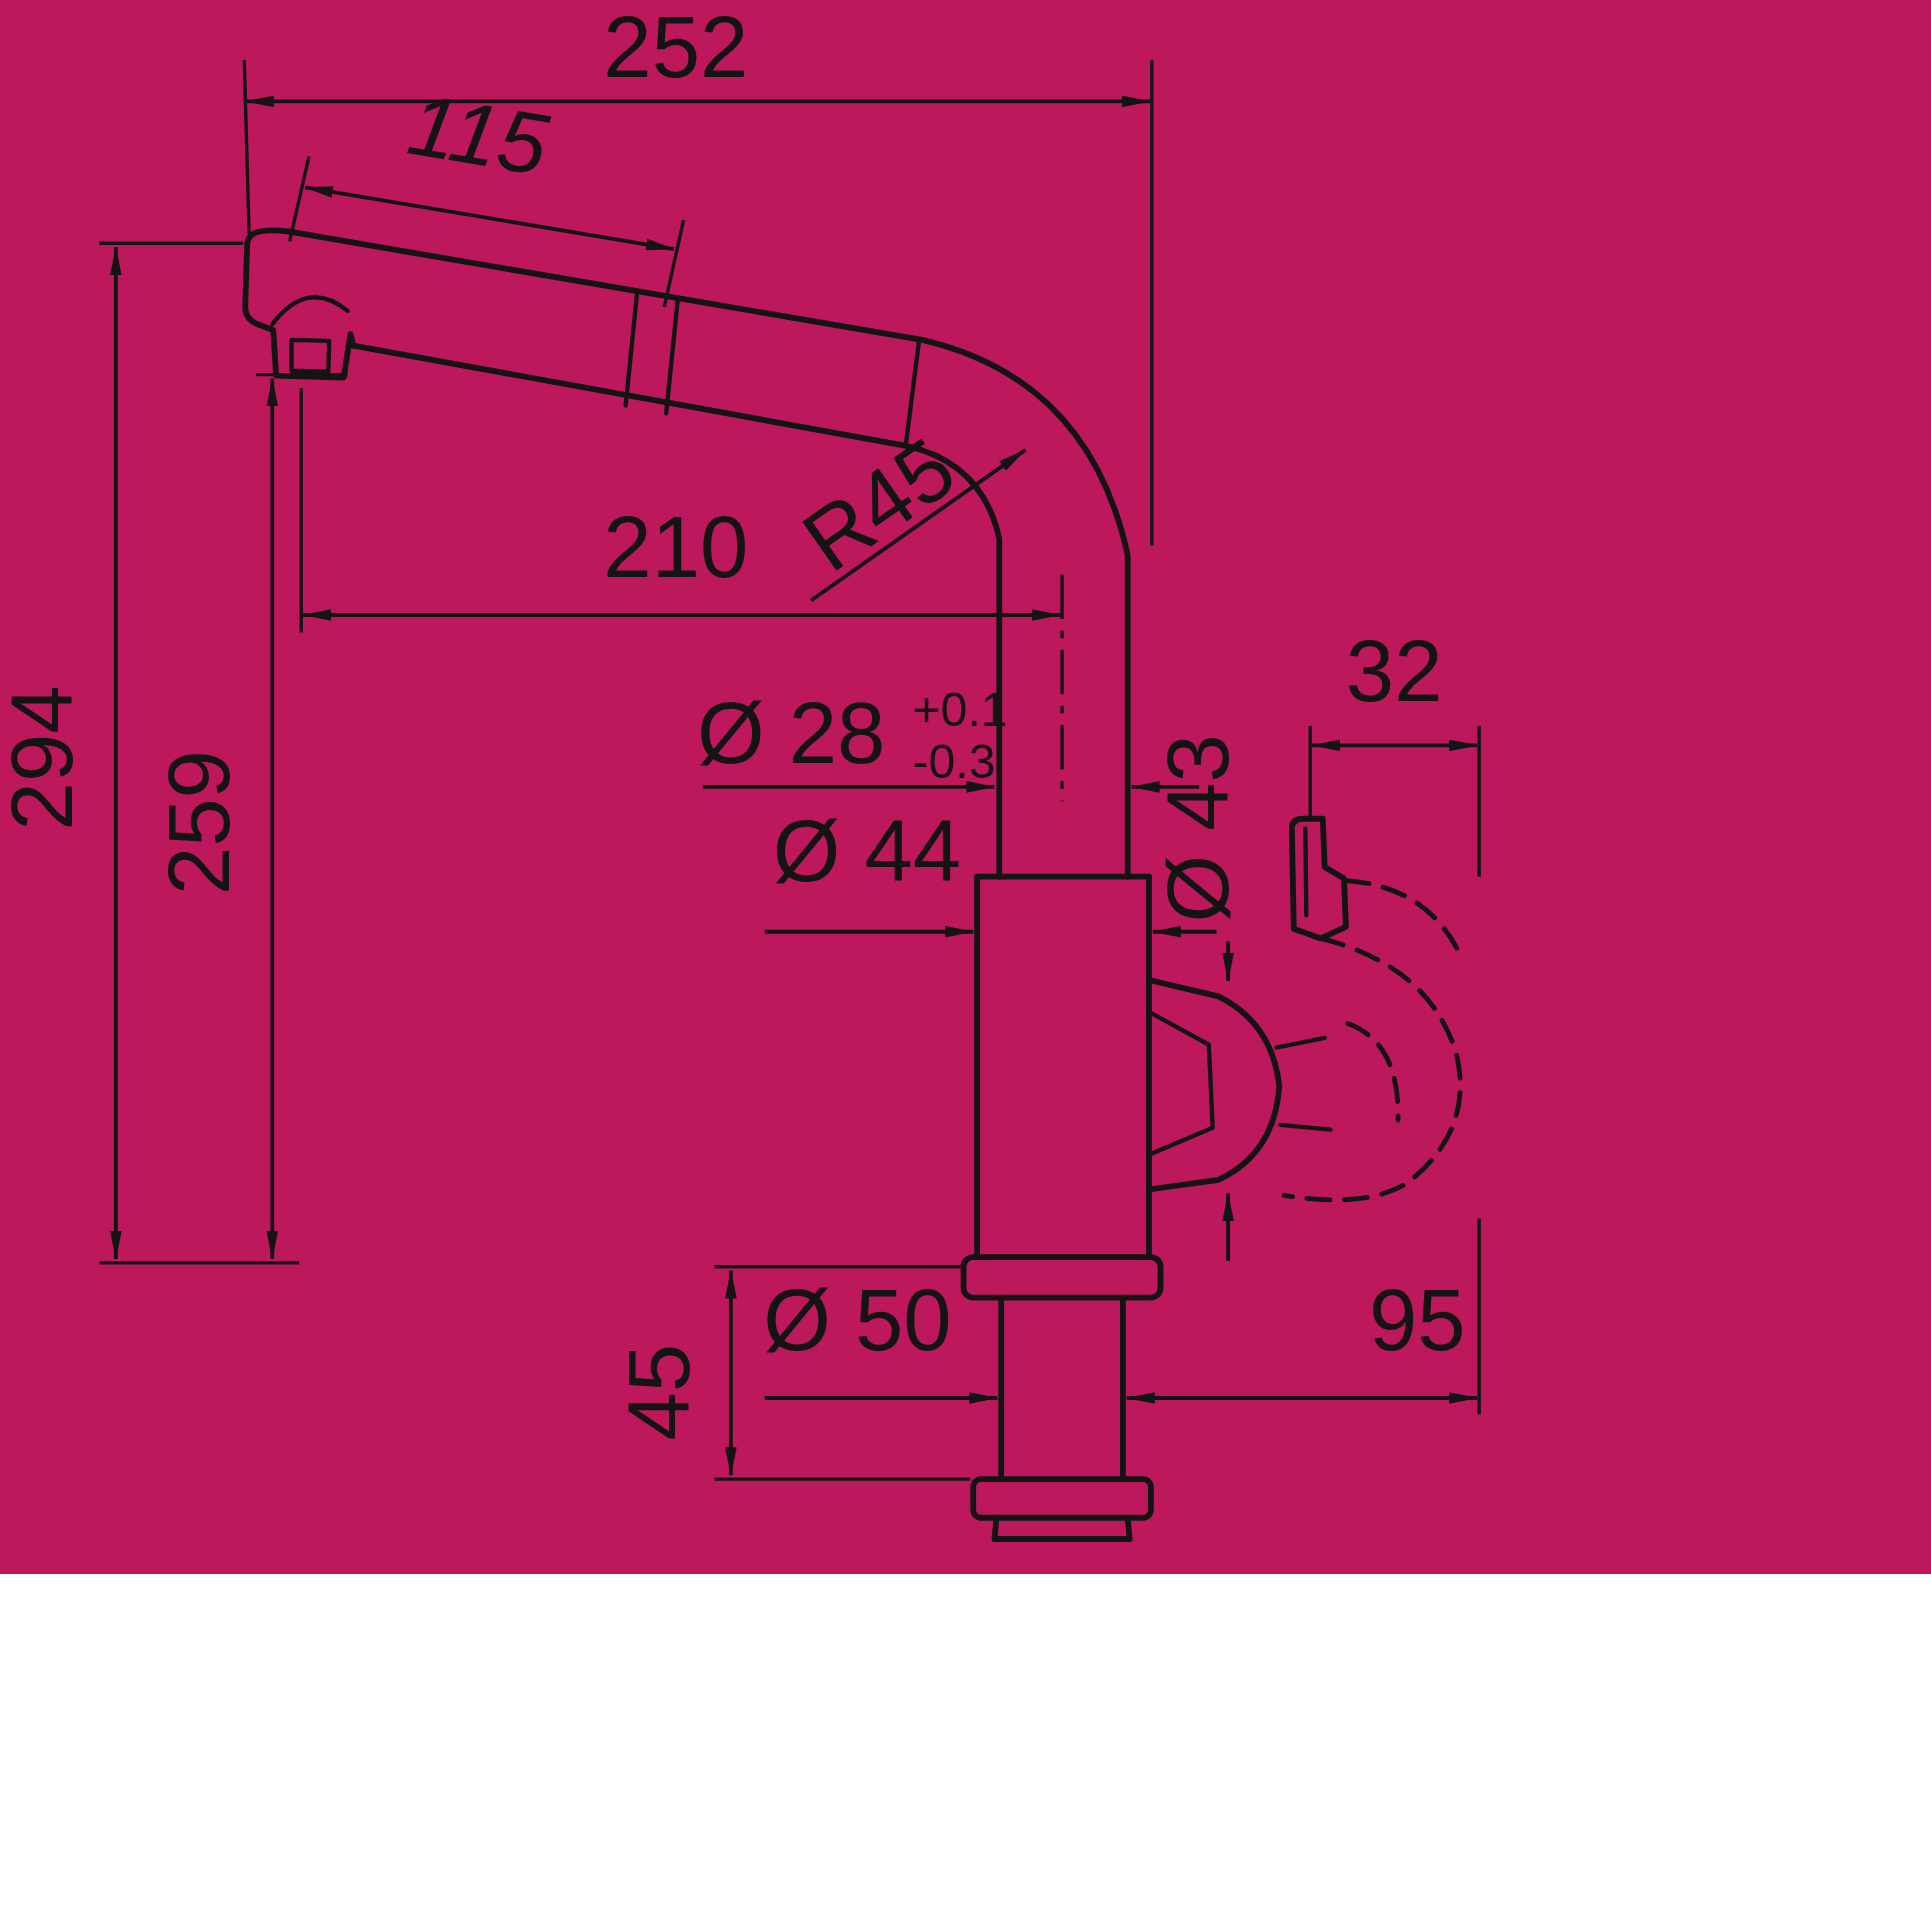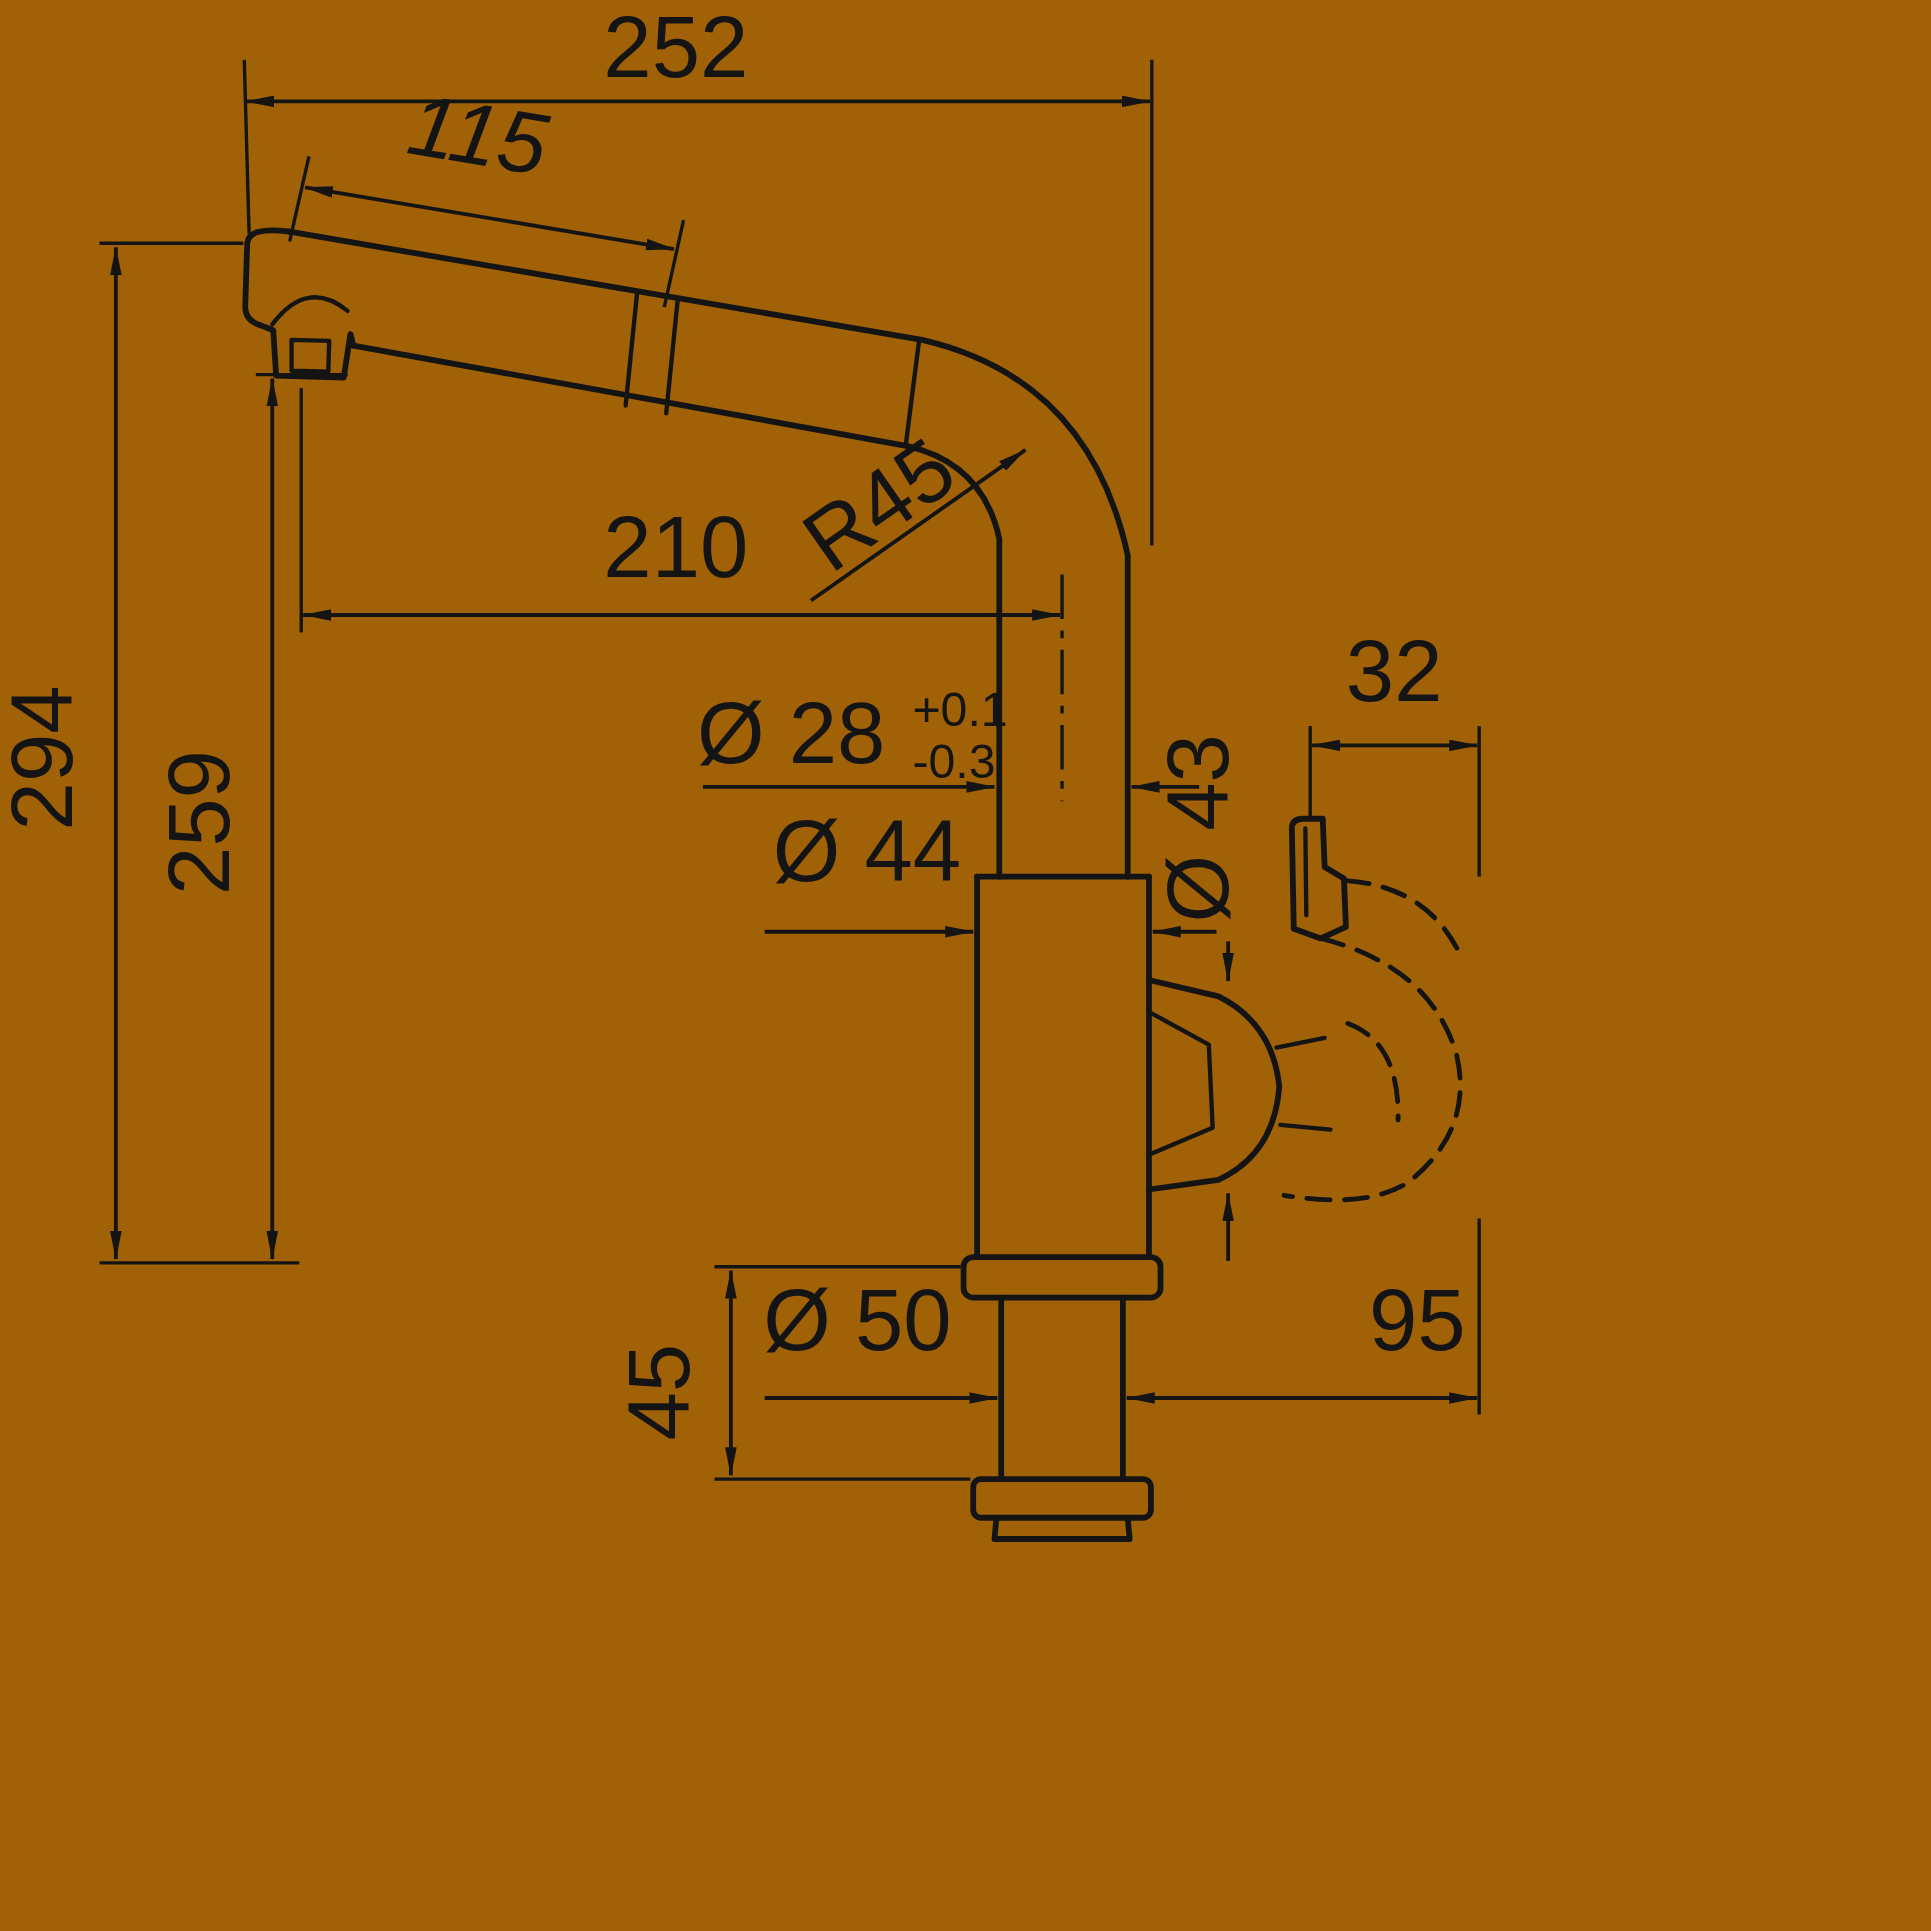--- a/index.html
+++ b/index.html
@@ -3,22 +3,22 @@
 <meta charset="utf-8">
 <style>
   html, body {
     margin: 0;
     padding: 0;
     background: #ffffff;
   }
   .stage {
     position: relative;
     width: 1931px;
-    height: 1931px;
-    background: #a16207;
+    height: 1574px;
+    background: #be185d;
     font-family: "Liberation Sans", sans-serif;
   }
   svg { display: block; }
   .outline {
     fill: none;
     stroke: #141414;
     stroke-width: 6;
     stroke-linejoin: round;
     stroke-linecap: round;
   }

